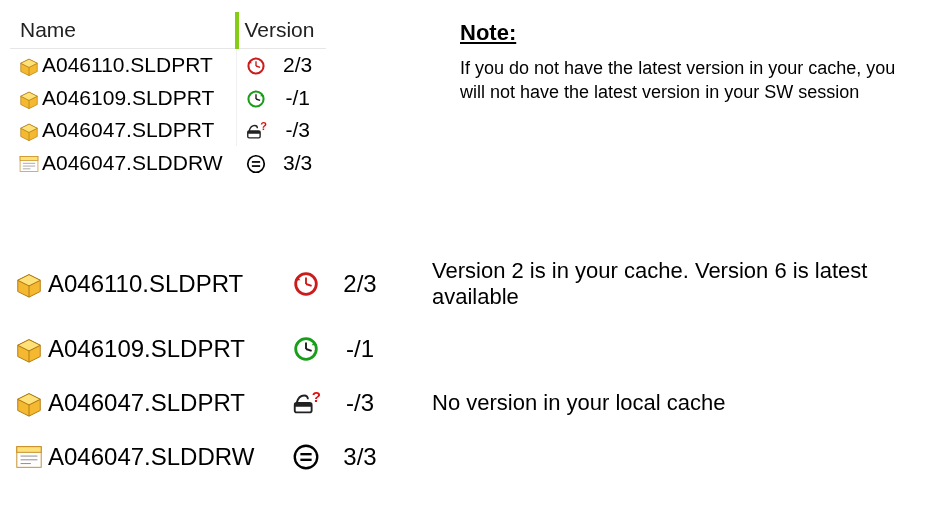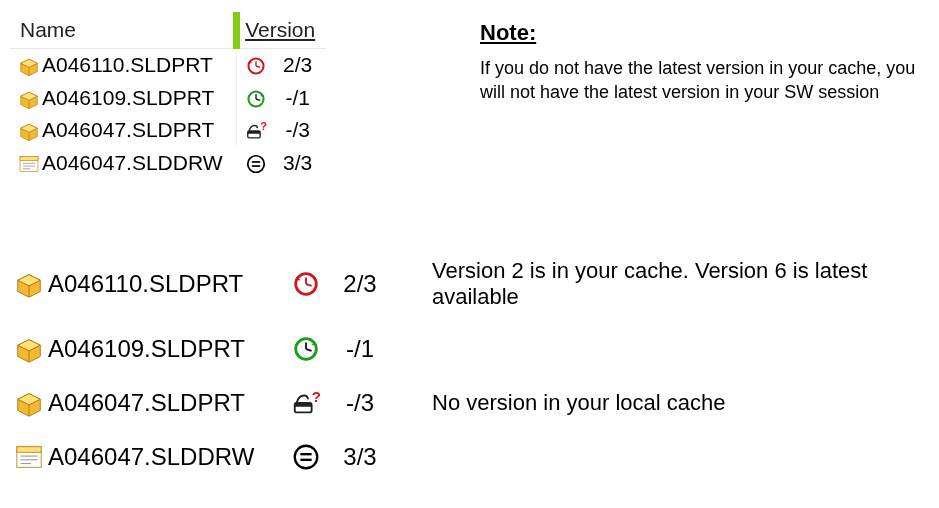--- a/index.html
+++ b/index.html
@@ -24,47 +24,46 @@
     left: 10px;
     top: 12px;
     border-collapse: collapse;
     font-size: 21px;
   }
   .top-table th {
     font-weight: 400;
     text-align: left;
     padding: 6px 14px 6px 10px;
     border-bottom: 1px solid #e6e6e6;
-    border-right: 7px solid #84cc16;
+    border-right: 4px solid #84cc16;
     color: #222;
   }
   .top-table th.version-col {
     border-right: none;
     text-align: center;
     padding-left: 4px;
     padding-right: 10px;
-    text-decoration: underline;
   }
   .top-table td {
     padding: 4px 14px 4px 8px;
     border-right: 1px solid #f0f0f0;
     vertical-align: middle;
     white-space: nowrap;
   }
   .top-table td.icon-cell { border-right: none; padding-right: 0; }
   .top-table td.name-cell { border-right: 1px solid #f0f0f0; padding-left: 2px; }
   .top-table td.status-cell { border-right: none; text-align: right; padding-right: 6px; }
   .top-table td.version-cell { border-right: none; text-align: center; padding-left: 10px; }
 
   .top-table tr:last-child td { border-right: none; }
 
   
   .note {
     position: absolute;
-    left: 480px;
+    left: 460px;
     top: 20px;
     width: 455px;
   }
   .note-heading {
     font-weight: 700;
     text-decoration: underline;
     font-size: 22px;
     margin-bottom: 10px;
   }
   .note-body {

